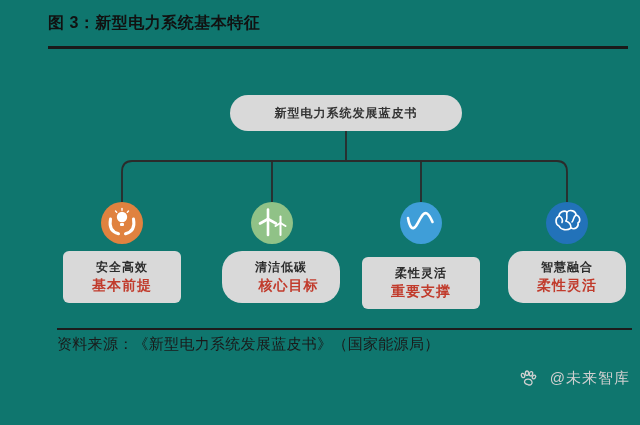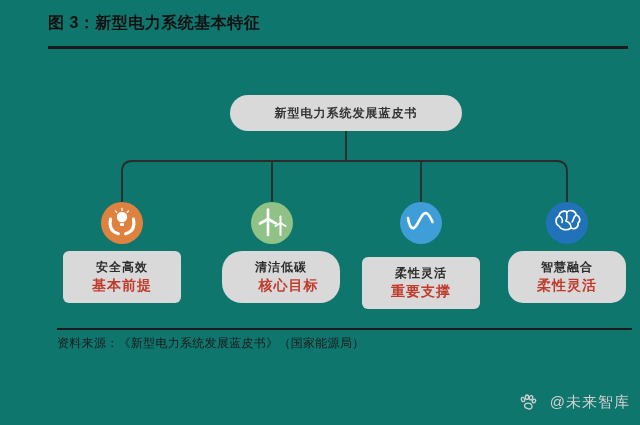--- a/index.html
+++ b/index.html
@@ -39,24 +39,24 @@
     letter-spacing:1px;line-height:1;
   }
   .branch-box .s{
     font-family:"Liberation Serif",serif;font-weight:700;font-size:14px;
     letter-spacing:1px;line-height:1;
   }
   .src-rule{
     position:absolute;left:57px;top:328px;width:575px;height:2px;background:#1c1c1c;
   }
   .src-text{
-    position:absolute;left:57px;top:335px;font-size:12px;color:#1a1a1a;letter-spacing:.3px;
+    position:absolute;left:57px;top:335px;font-size:15px;color:#1a1a1a;letter-spacing:.3px;
   }
   .watermark{
-    position:absolute;right:10px;top:392px;display:flex;align-items:center;gap:12px;
+    position:absolute;right:10px;top:368px;display:flex;align-items:center;gap:12px;
     color:#cfcfcf;font-size:15px;letter-spacing:1px;
   }
 </style>
 </head>
 <body>
 
 <div class="page">
 
   <div class="fig-title">图 3：新型电力系统基本特征</div>
   <div class="fig-rule"></div>

